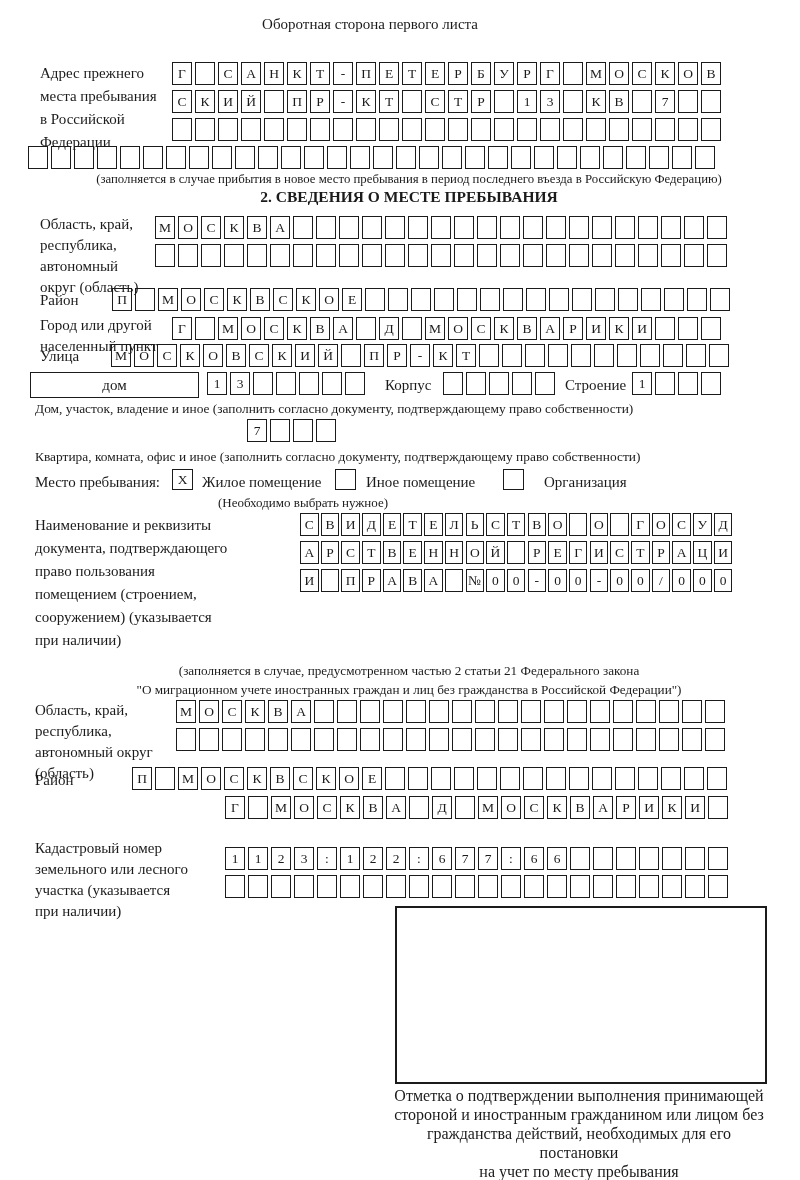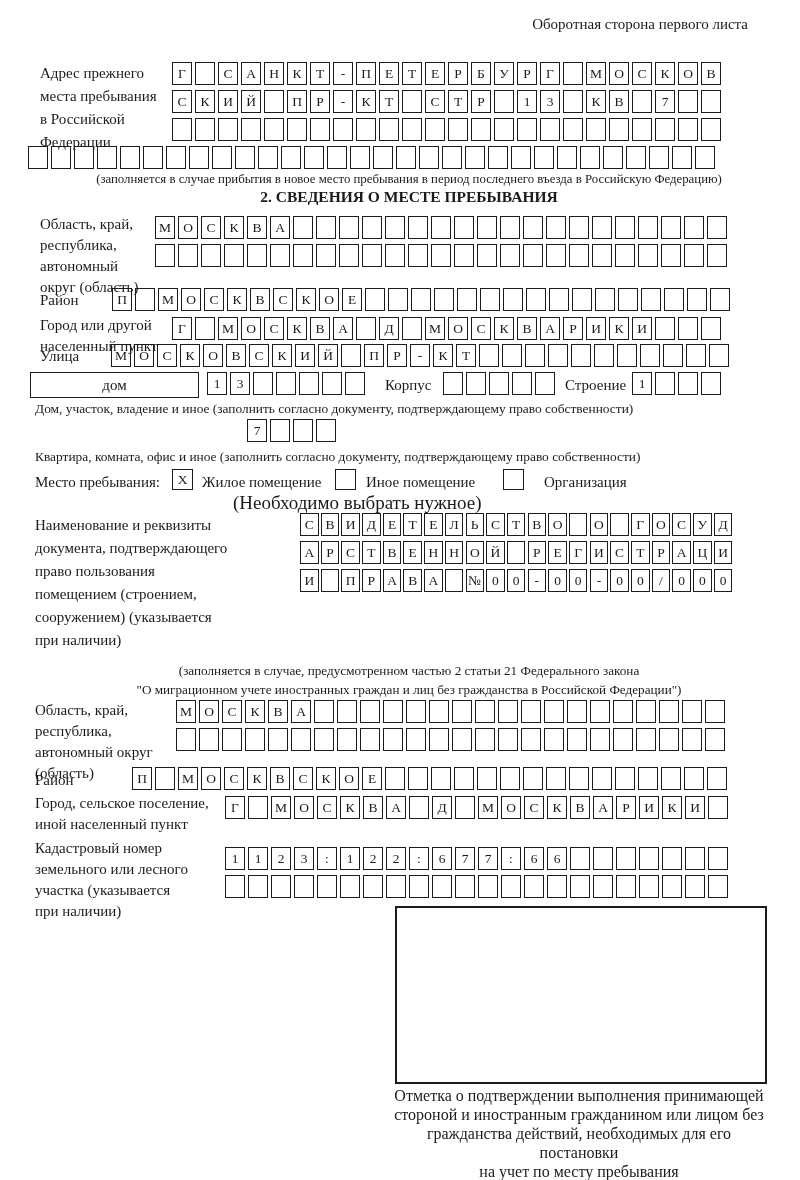--- a/index.html
+++ b/index.html
@@ -22,21 +22,21 @@
   .bigbox{position:absolute;border:1.5px solid #1b1b1b;display:flex;
           align-items:center;justify-content:center;font-size:15px;}
   .stamp{position:absolute;border:2px solid #1b1b1b;background:#fff;}
   .cap{font-size:16px;line-height:19px;text-align:center;white-space:pre-line;}
 </style>
 </head>
 <body>
 
 <div class="page">
 
-  <div class="abs" style="top:16px;left:8px;width:740px;text-align:right;font-size:15px;">Оборотная сторона первого листа</div>
+  <div class="abs" style="top:16px;left:0;width:740px;text-align:center;font-size:15px;">Оборотная сторона первого листа</div>
 
   <div class="abs lbl" style="top:62px;left:40px;">Адрес прежнего
 места пребывания
 в Российской
 Федерации</div>
   <div class="boxrow" style="top:62px;left:172px;">
       <div class="cell">Г</div>
       <div class="cell"></div>
       <div class="cell">С</div>
       <div class="cell">А</div>
@@ -334,21 +334,21 @@
     </div>
   <div class="abs note" style="top:448px;left:35px;font-size:13.4px;">Квартира, комната, офис и иное (заполнить согласно документу, подтверждающему право собственности)</div>
 
   <div class="abs lbl" style="top:471px;left:35px;">Место пребывания:</div>
   <div class="chk" style="top:469px;left:172px;">X</div>
   <div class="abs lbl" style="top:471px;left:202px;">Жилое помещение</div>
   <div class="chk" style="top:469px;left:335px;"></div>
   <div class="abs lbl" style="top:471px;left:366px;">Иное помещение</div>
   <div class="chk" style="top:469px;left:503px;"></div>
   <div class="abs lbl" style="top:471px;left:544px;">Организация</div>
-  <div class="abs note" style="top:494px;left:233px;font-size:19px;">(Необходимо выбрать нужное)</div>
+  <div class="abs note" style="top:494px;left:218px;font-size:13px;">(Необходимо выбрать нужное)</div>
 
   <div class="abs lbl" style="top:514px;left:35px;">Наименование и реквизиты
 документа, подтверждающего
 право пользования
 помещением (строением,
 сооружением) (указывается
 при наличии)</div>
   <div class="boxrow tight" style="top:513px;left:300px;">
       <div class="cell">С</div>
       <div class="cell">В</div>
@@ -502,22 +502,20 @@
       <div class="cell"></div>
       <div class="cell"></div>
       <div class="cell"></div>
       <div class="cell"></div>
       <div class="cell"></div>
       <div class="cell"></div>
       <div class="cell"></div>
       <div class="cell"></div>
     </div>
 
-  <div class="abs lbl lh21" style="top:793px;left:35px;">Город, сельское поселение,
-иной населенный пункт</div>
   <div class="boxrow" style="top:796px;left:225px;">
       <div class="cell">Г</div>
       <div class="cell"></div>
       <div class="cell">М</div>
       <div class="cell">О</div>
       <div class="cell">С</div>
       <div class="cell">К</div>
       <div class="cell">В</div>
       <div class="cell">А</div>
       <div class="cell"></div>

